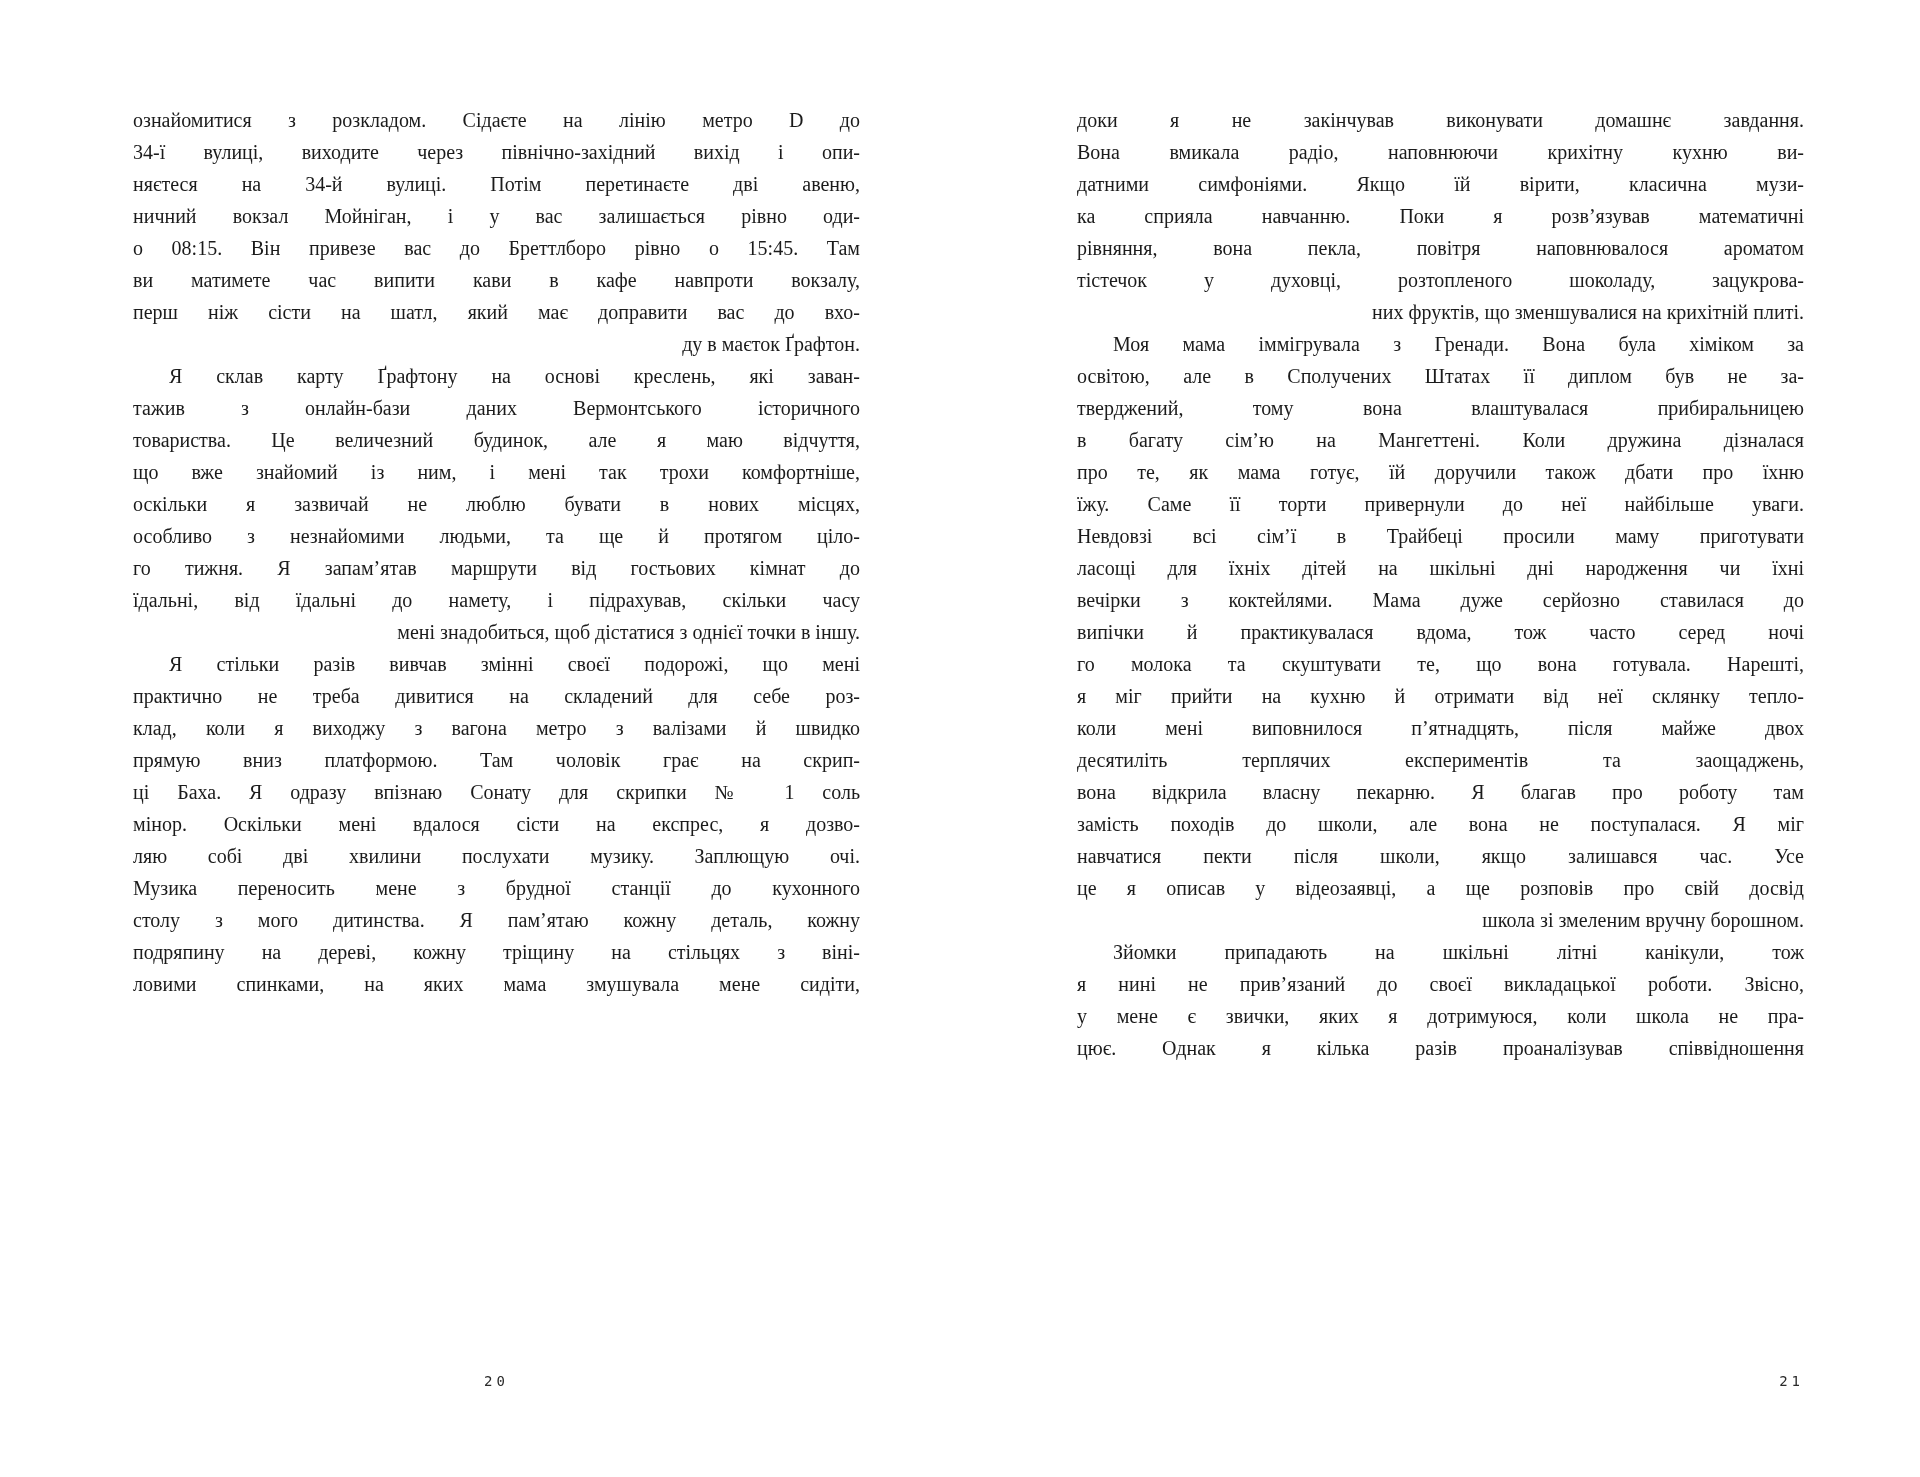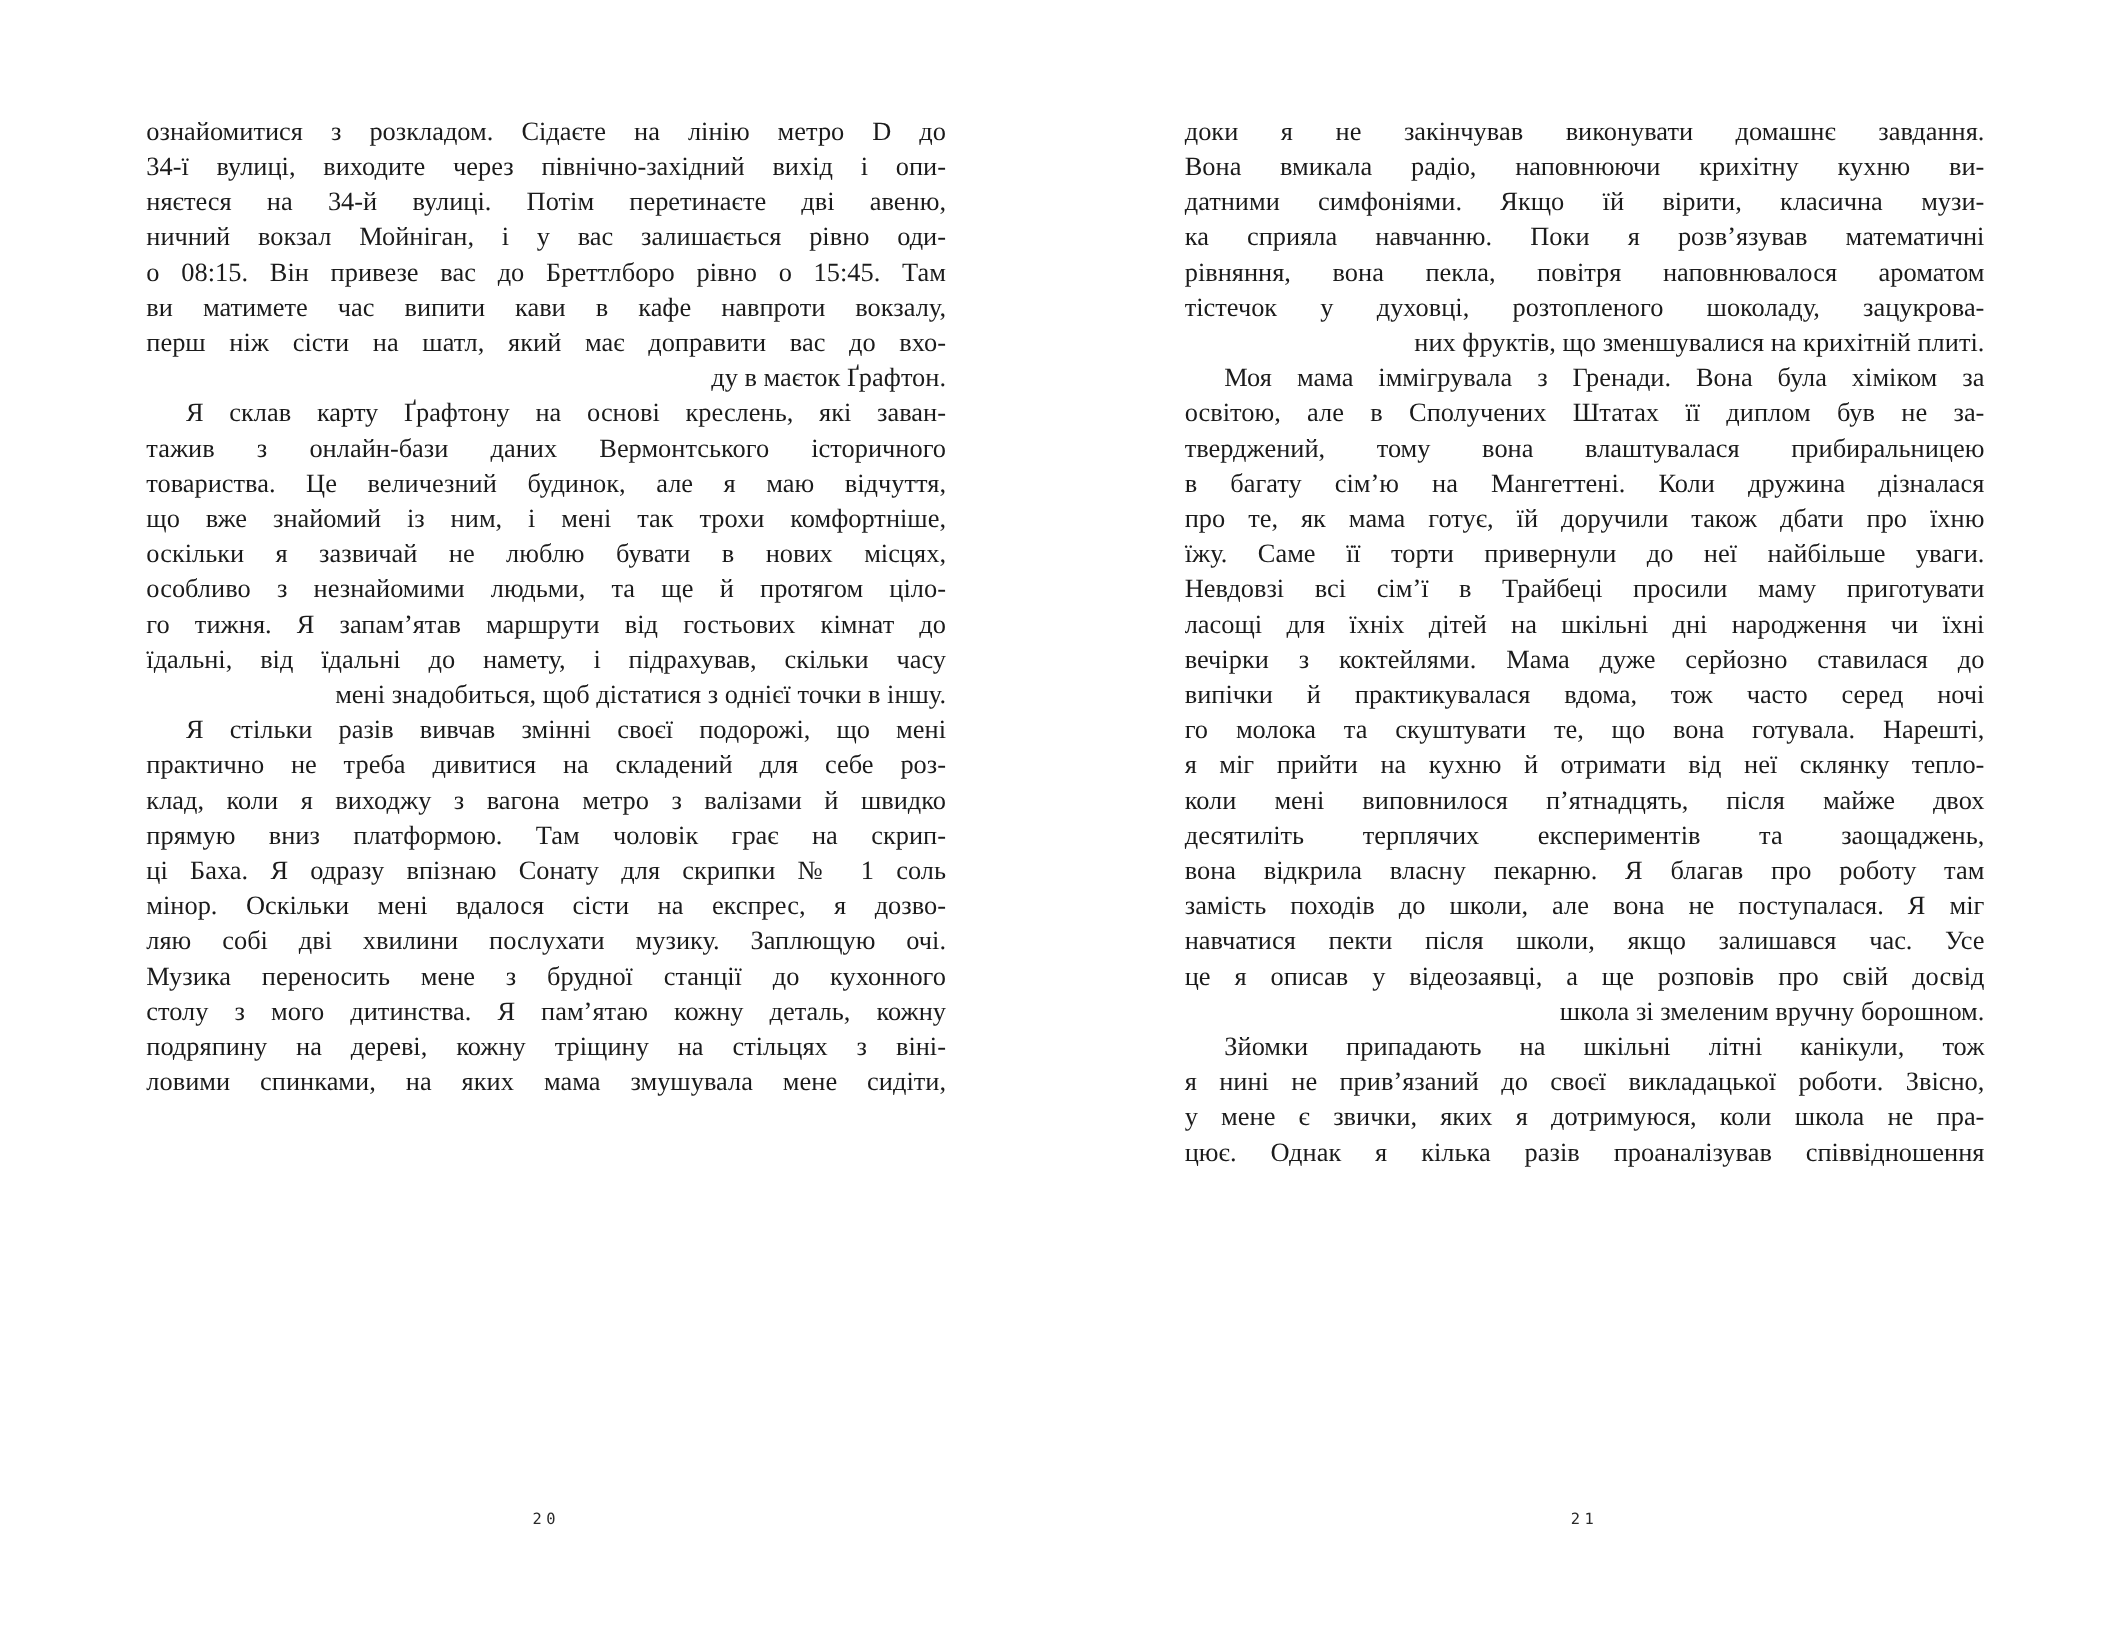--- a/index.html
+++ b/index.html
@@ -23,21 +23,21 @@
   .page {
     position: relative;
     width: 960px;
     height: 1477px;
     background: #ffffff;
   }
   .page-text {
     position: absolute;
     top: 104px;
     width: 727px;
-    font-size: 24px;
+    font-size: 20px;
     line-height: 32px;
     font-kerning: normal;
   }
   .page-left  .page-text { left: 133px; }
   .page-right .page-text { left: 117px; }
 
   .line {
     text-align: right;
   }
   .line.j {
@@ -48,21 +48,21 @@
     text-indent: 36px;
   }
 
   .pagenum-wrap {
     position: absolute;
     top: 1372px;
     width: 727px;
     text-align: center;
   }
   .page-left  .pagenum-wrap { left: 133px; }
-  .page-right .pagenum-wrap { left: 117px; }
+  .page-right .pagenum-wrap { left: 117px; text-align: right; }
   .pagenum {
     font-family: "DejaVu Sans Mono", "Liberation Sans", sans-serif;
     font-size: 14px;
     letter-spacing: 4px;
     color: #2a2a2a;
   }
 </style>
 </head>
 <body>
 

